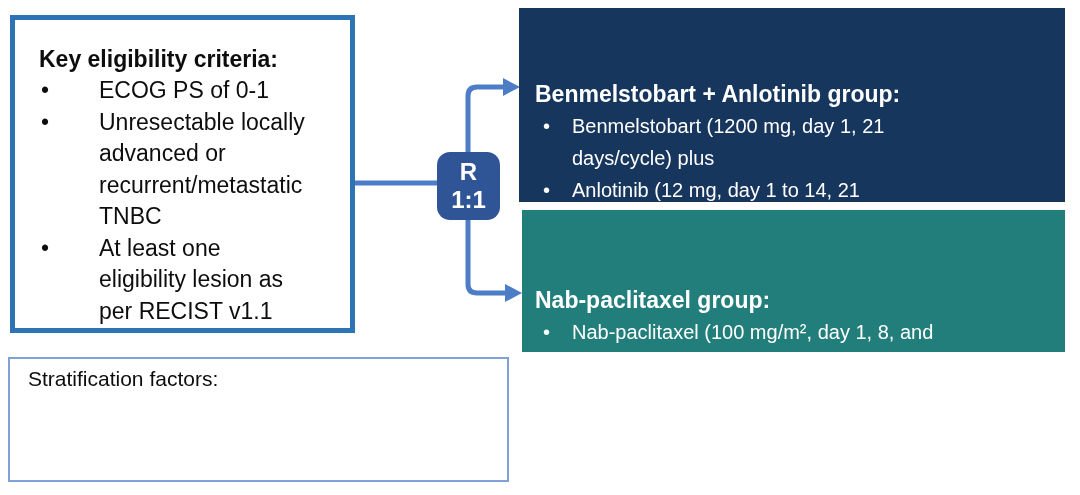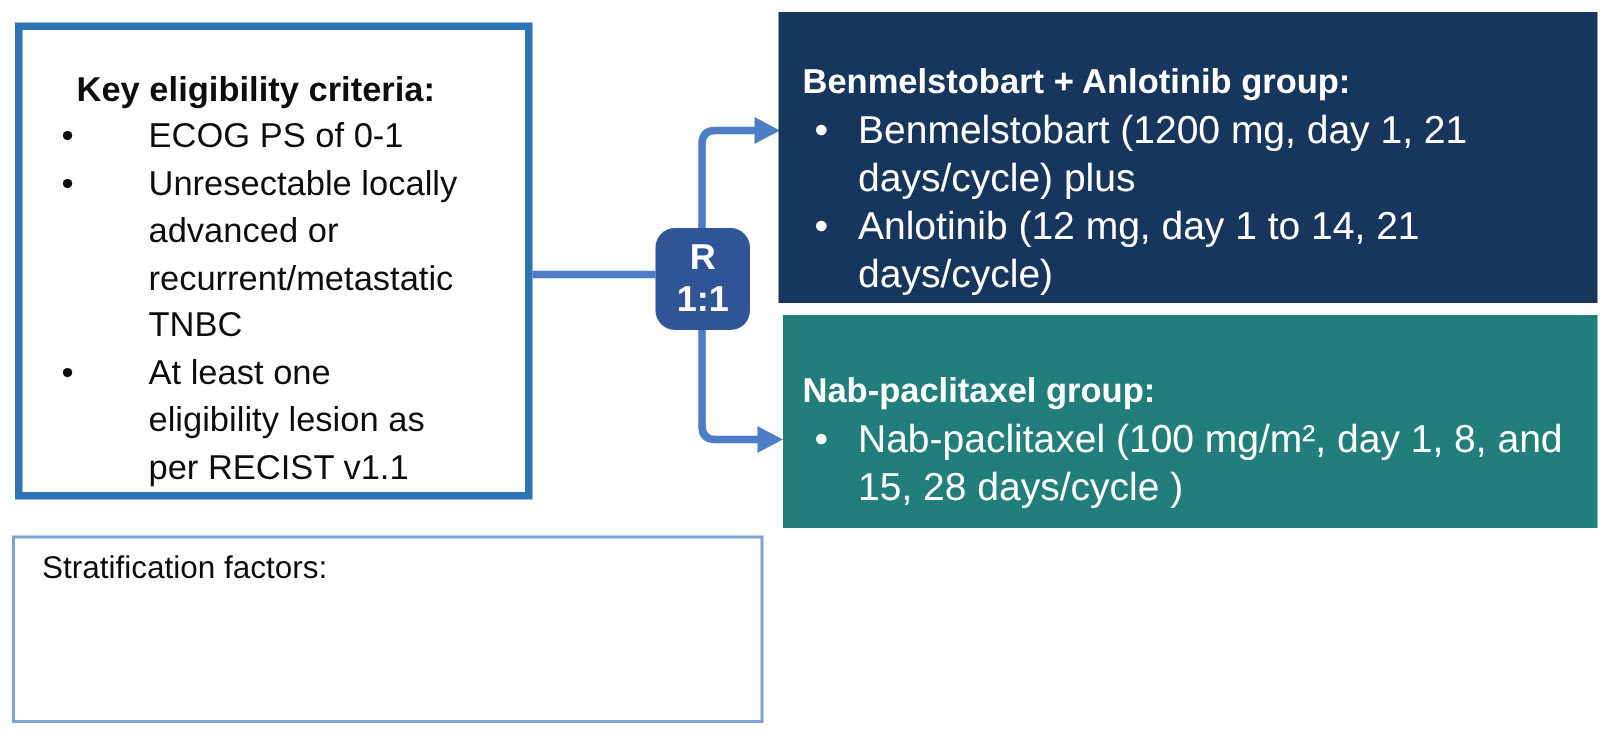--- a/index.html
+++ b/index.html
@@ -33,21 +33,21 @@
     left: 10px; top: 15px;
     width: 345px; height: 318px;
     border: 5px solid var(--border-blue);
     background: var(--background);
     padding: 24px 10px 0 0;
   }
   .elig-title {
     font-size: 23px;
     font-weight: bold;
     line-height: 31px;
-    padding-left: 36px;
+    padding-left: 24px;
   }
   .diagram-list { list-style: none; }
   .diagram-list li {
     position: relative;
     white-space: pre-line;
   }
   .elig-box .diagram-list li {
     font-size: 23px;
     line-height: 31.5px;
     padding-left: 84px;
@@ -97,23 +97,24 @@
   .arm-teal {
     left: 522px; top: 210px;
     width: 543px; height: 142px;
     background: var(--teal-fill);
     padding: 34px 12px 0 13px;
   }
   .arm-title {
     font-size: 23px;
     font-weight: bold;
     line-height: 32px;
+    margin-top: 40px;
   }
   .arm-box .diagram-list li {
-    font-size: 26px;
+    font-size: 20px;
     line-height: 32px;
     padding-left: 37px;
   }
   .arm-box .diagram-list li::before {
     content: "\2022";
     position: absolute;
     left: 8px; top: 0;
   }
 
   

